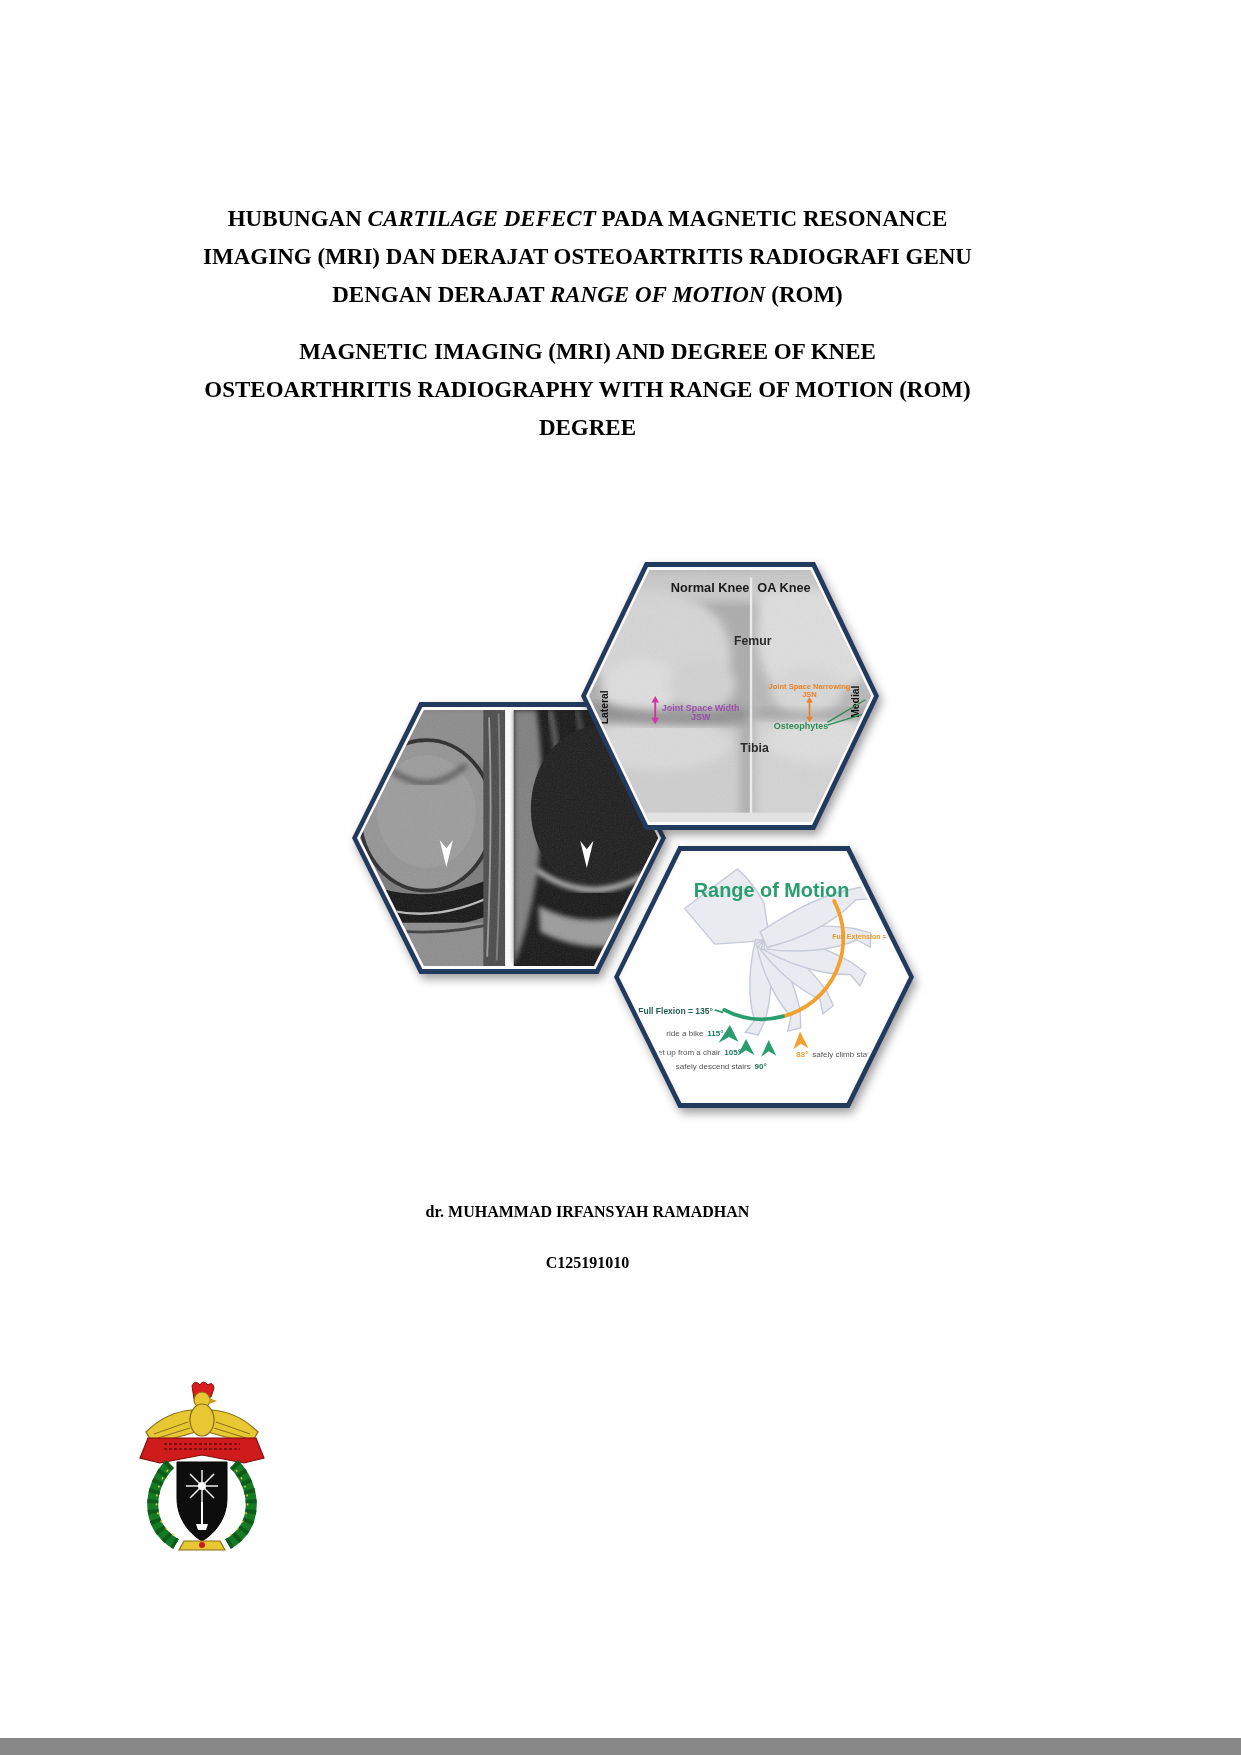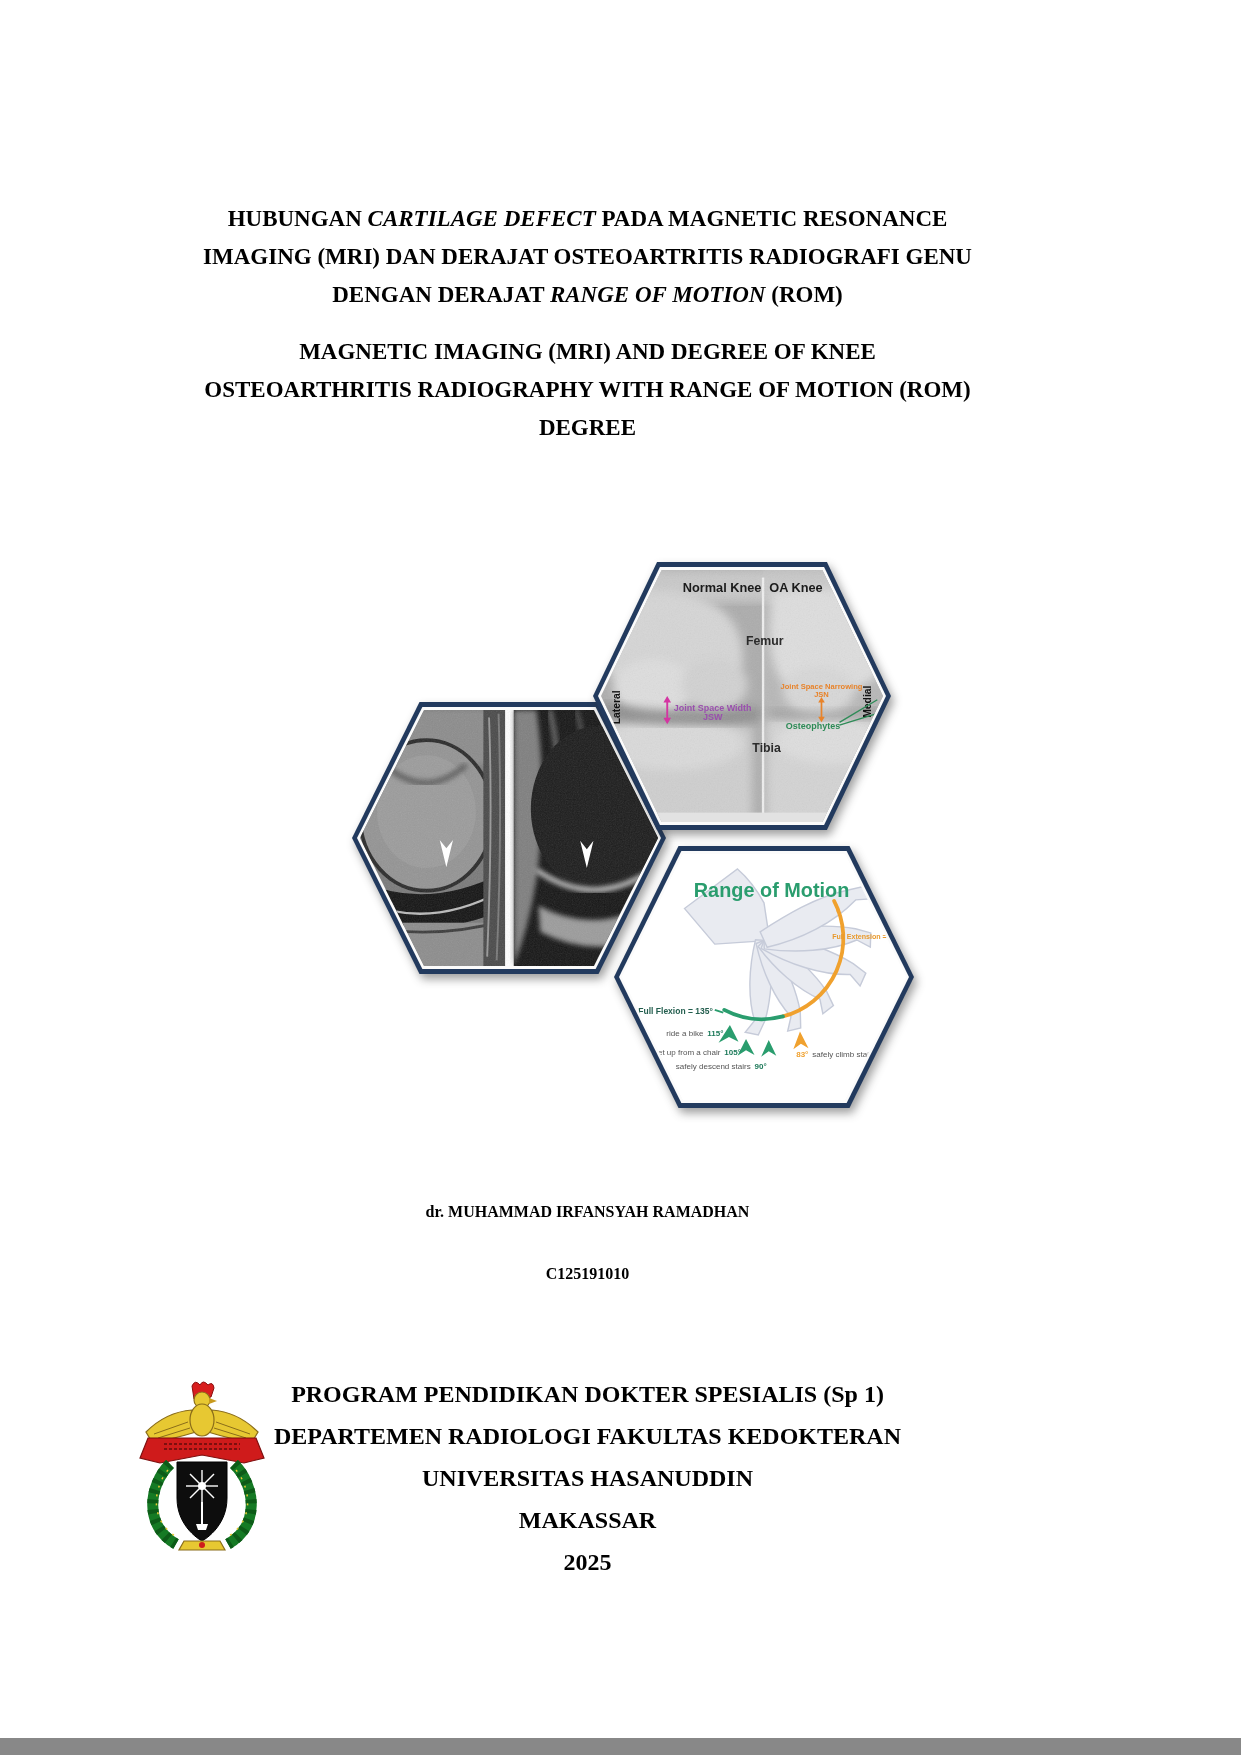--- a/index.html
+++ b/index.html
@@ -2,21 +2,21 @@
 <html><head>
 <meta charset="utf-8">
 <style>
   html,body{margin:0;padding:0;background:#888;}
   .page{position:relative;width:1241px;height:1738px;background:#ffffff;margin:0 auto;
         font-family:"Liberation Serif","DejaVu Serif",serif;color:#000;overflow:hidden;}
   .center-col{position:absolute;left:60px;width:1055px;text-align:center;font-weight:bold;}
   .title-id{top:200px;font-size:23px;line-height:38px;}
   .title-en{top:333px;font-size:23px;line-height:38px;}
   .author-block{top:1197px;font-size:16px;line-height:30px;}
-  .author-block .nim{margin-top:32px;}
+  .author-block .nim{margin-top:21px;}
   .inst-block{top:1373px;font-size:24px;line-height:42px;}
   .line{white-space:nowrap;}
 
   
   .hex{position:absolute;filter:drop-shadow(3px 5px 5px rgba(40,40,40,.45));}
   .hex-layer{position:absolute;clip-path:polygon(21.5% 0,78.5% 0,100% 50%,78.5% 100%,21.5% 100%,0 50%);}
   .hex-border{inset:0;background:#223a5e;}
   .hex-white{inset:5px;background:#fbfbfb;}
   .hex-content{inset:8px;overflow:hidden;background:#fff;}
   .hex-content svg{display:block;width:100%;height:100%;}
@@ -82,21 +82,21 @@
           <path d="M186,170 Q248,214 314,166" stroke="#c9c9c9" stroke-width="5" fill="none" filter="url(#blurM)"></path>
           <path d="M188,208 Q252,242 314,200 L314,234 Q252,268 190,236 Z" fill="#b4b4b4" filter="url(#blurM)" opacity="0.85"></path>
           <rect width="314" height="272" filter="url(#noiseM)" opacity="0.16"></rect>
 
           <polygon points="84,138 91,167 98,138 91,147" fill="#ffffff"></polygon>
           <polygon points="232,139 239,168 246,139 239,148" fill="#ffffff"></polygon>
         </svg>
       </div>
     </div>
 
-    <div class="hex" style="left:593px;top:562px;width:298px;height:268px;">
+    <div class="hex" style="left:581px;top:562px;width:298px;height:268px;">
       <div class="hex-layer hex-border"></div>
       <div class="hex-layer hex-white"></div>
       <div class="hex-layer hex-content">
         <svg viewBox="0 0 298 268" preserveAspectRatio="none">
           <defs>
             <filter id="blurX">
                 <feGaussianBlur stdDeviation="5"></feGaussianBlur>
               </filter>
             <filter id="noiseX" x="0" y="0" width="100%" height="100%">
               <feTurbulence type="fractalNoise" baseFrequency="0.7" numOctaves="2"></feTurbulence>
@@ -245,21 +245,14 @@
         <line x1="70" y1="124" x2="70" y2="146" stroke-width="2"></line>
       </g>
       <circle cx="70" cy="108" r="4" fill="#ffffff"></circle>
       <path d="M64,146 L76,146 L74,152 L66,152 Z" fill="#ffffff"></path>
 
       <path d="M52,163 L88,163 L93,172 L47,172 Z" fill="#e7c832" stroke="#8a6d1a" stroke-width="1.2"></path>
       <circle cx="70" cy="167" r="3" fill="#cf1b1b"></circle>
     </svg>
   </div>
 
-  <div class="center-col inst-block">
-    <div class="line">PROGRAM PENDIDIKAN DOKTER SPESIALIS (Sp 1)</div>
-    <div class="line">DEPARTEMEN RADIOLOGI FAKULTAS KEDOKTERAN</div>
-    <div class="line">UNIVERSITAS HASANUDDIN</div>
-    <div class="line">MAKASSAR</div>
-    <div class="line">2025</div>
-  </div>
 
 </div>
 
 </body></html>

